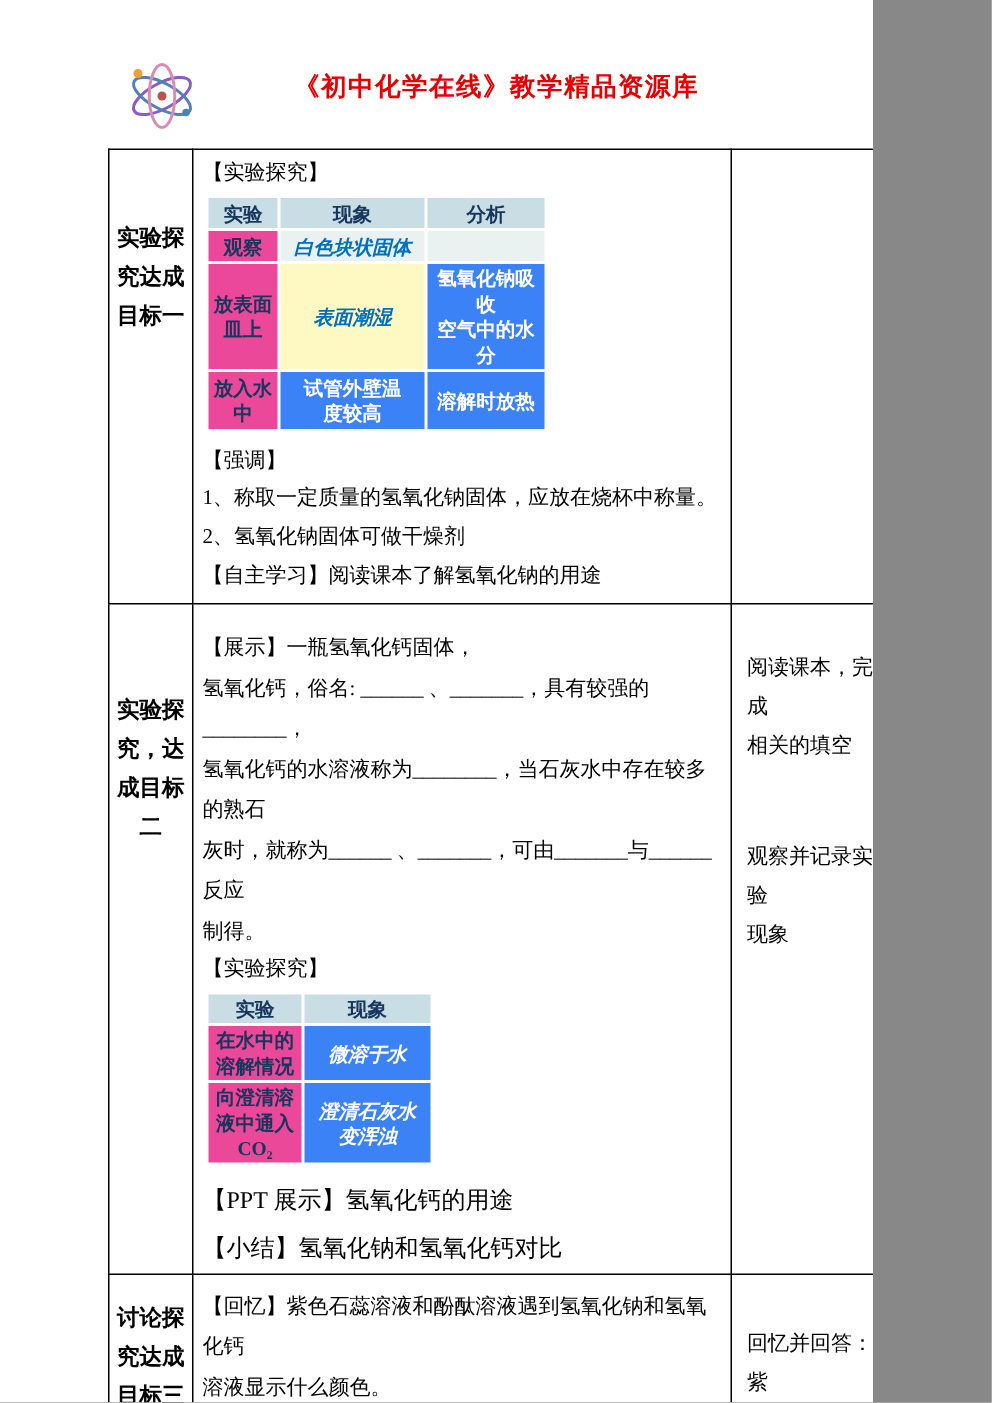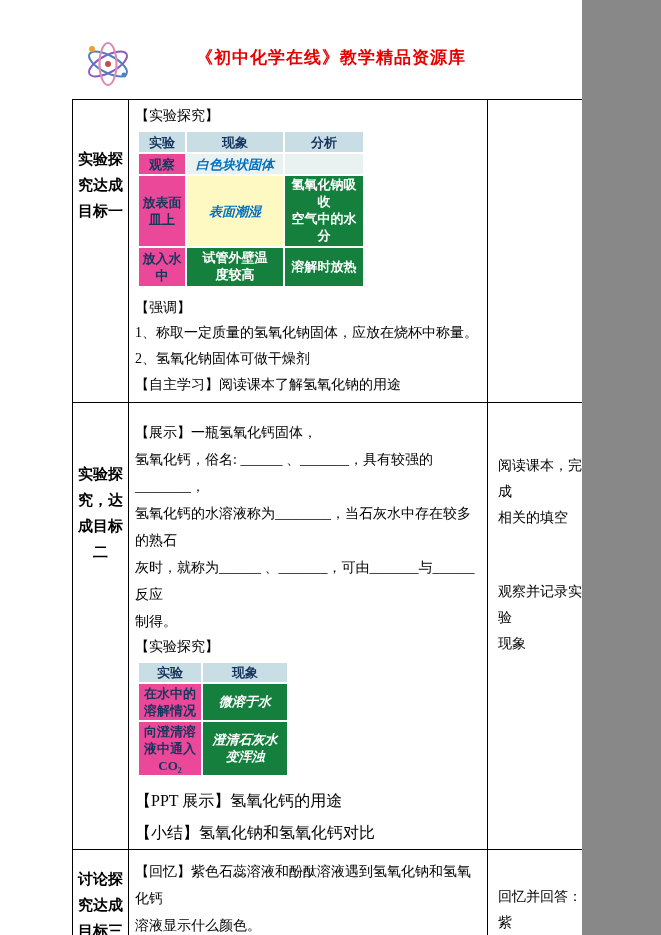--- a/index.html
+++ b/index.html
@@ -13,41 +13,41 @@
   .site-url{font-size:12px;color:#f08f9b;letter-spacing:2px;margin-top:3px;}
 
   
   table.main{position:absolute;left:72px;top:99px;width:518px;border-collapse:collapse;table-layout:fixed;}
   table.main>tbody>tr>td{border:1px solid #000;vertical-align:top;}
   .goal{font-size:15px;font-weight:bold;text-align:center;line-height:26px;white-space:pre-line;}
   .goal.g1{padding-top:46px;}
   .goal.g2{padding-top:58px;}
   .goal.g3{padding-top:16px;}
   .content{padding:4px 8px 4px 6px;font-size:14px;}
-  .side{padding:24px 4px 0 10px;font-size:14px;line-height:26px;white-space:pre-line;}
+  .side{padding:4px 4px 0 10px;font-size:14px;line-height:26px;white-space:pre-line;}
   .tr1{height:253px;} .tr2{height:378px;} .tr3{height:196px;}
 
   p{margin:0;}
   .tag{line-height:24px;}
   .body{line-height:26px;}
   .pre{white-space:pre-line;}
   .mt8{margin-top:8px;} .mt12{margin-top:12px;} .mt22{margin-top:22px;}
   .showline{margin-top:12px;line-height:27px;}
   .para{line-height:27px;white-space:pre-line;}
   .big{font-size:16px;line-height:24px;}
 
   
   .itable{border-collapse:collapse;table-layout:fixed;margin:2px 0 0 2px;}
   .itable td{border:2px solid #fff;padding:1px 3px;text-align:center;font-size:13px;font-weight:bold;
              line-height:17px;white-space:pre-line;vertical-align:middle;}
   .hd{background:#c9dde4;color:#17365d;}
   .lbl{background:#ec4899;color:#17365d;}
   .light{background:#e9f2f0;color:#0070c0;}
   .lgreen{background:#fef9c3;color:#0070c0;}
-  .teal{background:#15803d;color:#ffffff;font-family:Liberation Mono, monospace;}
+  .teal{background:#3b82f6;color:#ffffff;}
   .ital{font-style:italic;}
   .t1 .row-h td{height:18px;} .t1 .row-a td{height:18px;} .t1 .row-b td{height:36px;} .t1 .row-c td{height:36px;}
   .t2 .row-h td{height:16px;} .t2 .row-a td{height:16px;} .t2 .row-b td{height:30px;} .t2 .row-c td{height:46px;}
 </style>
 </head>
 <body>
 
 <div class="page">
 
   <div class="header">

